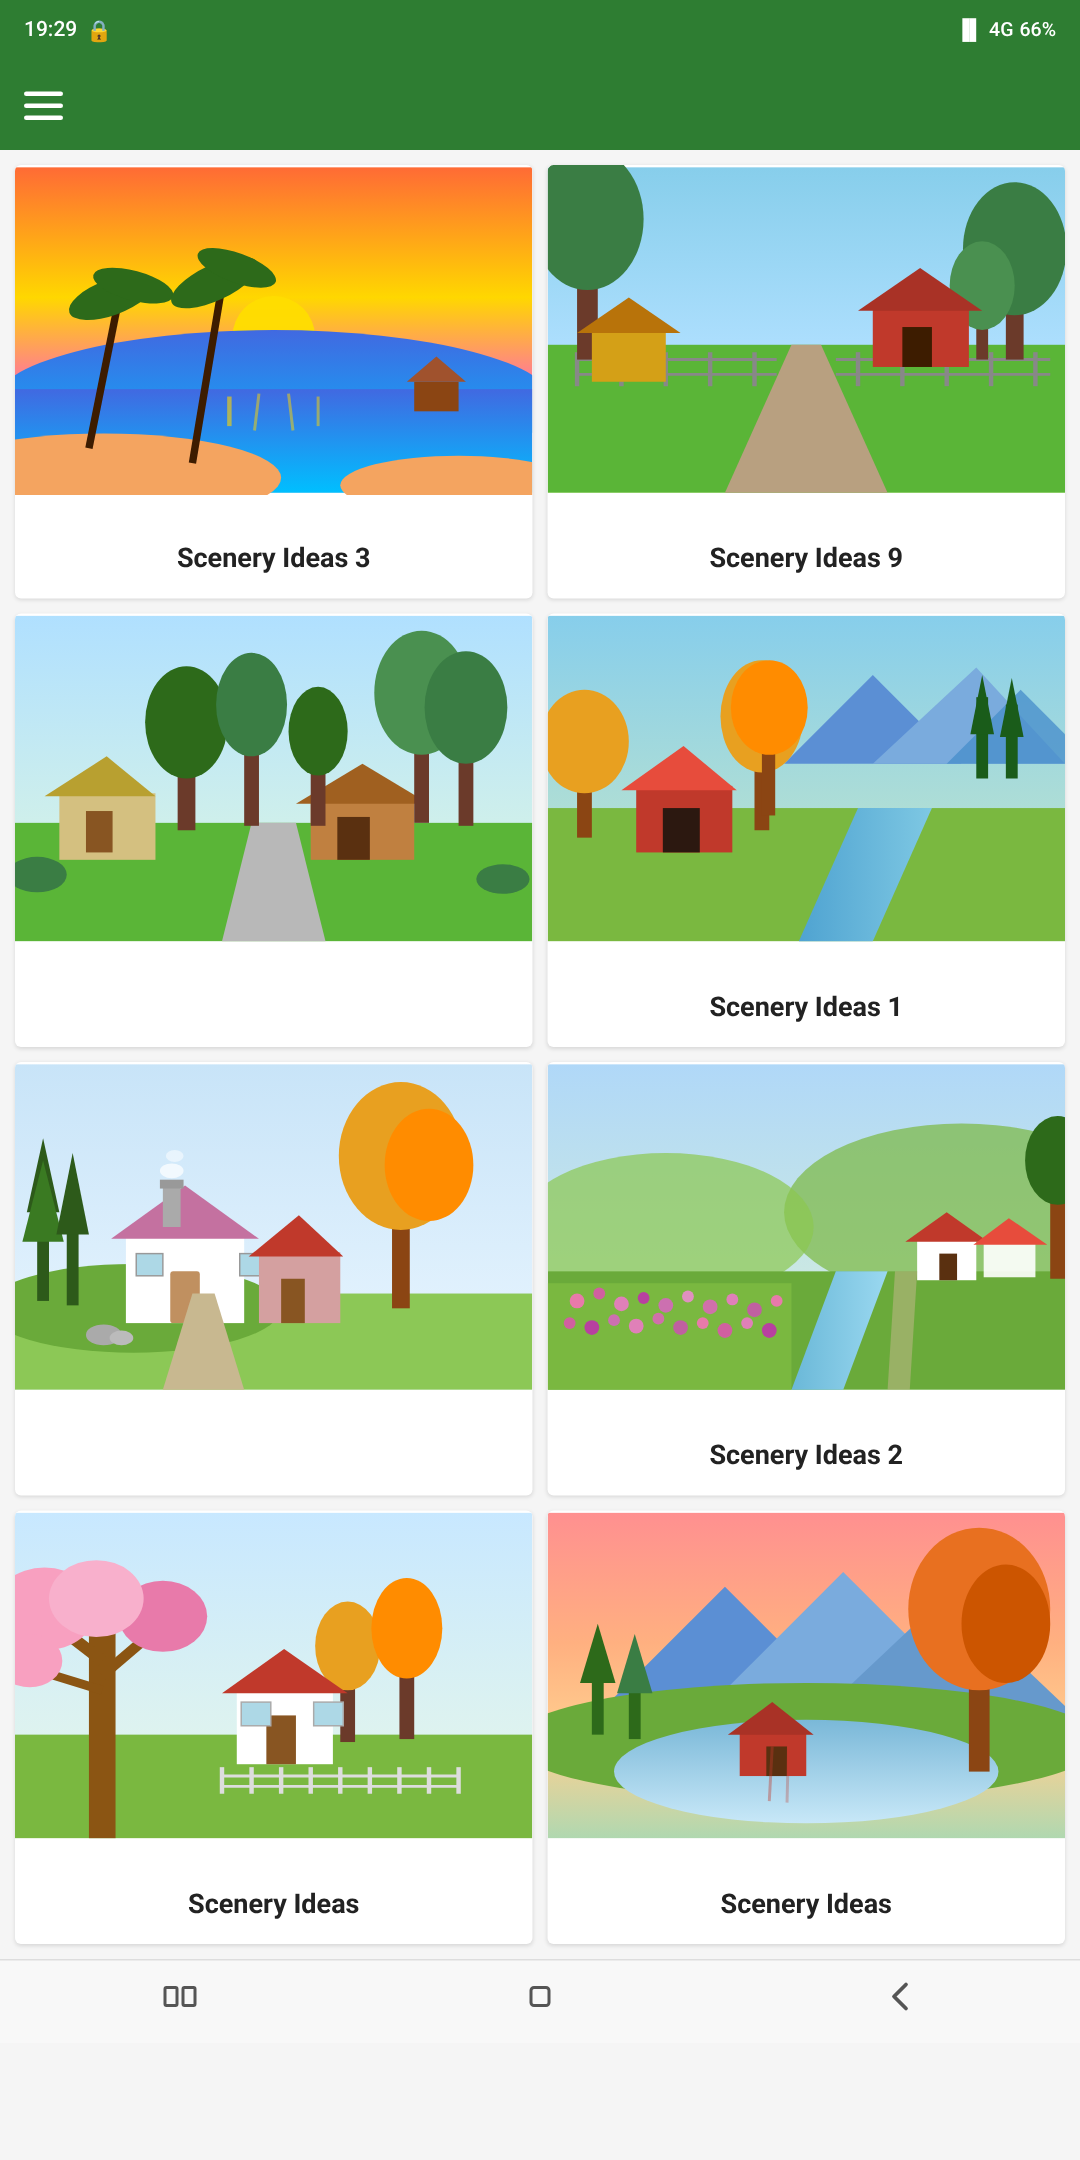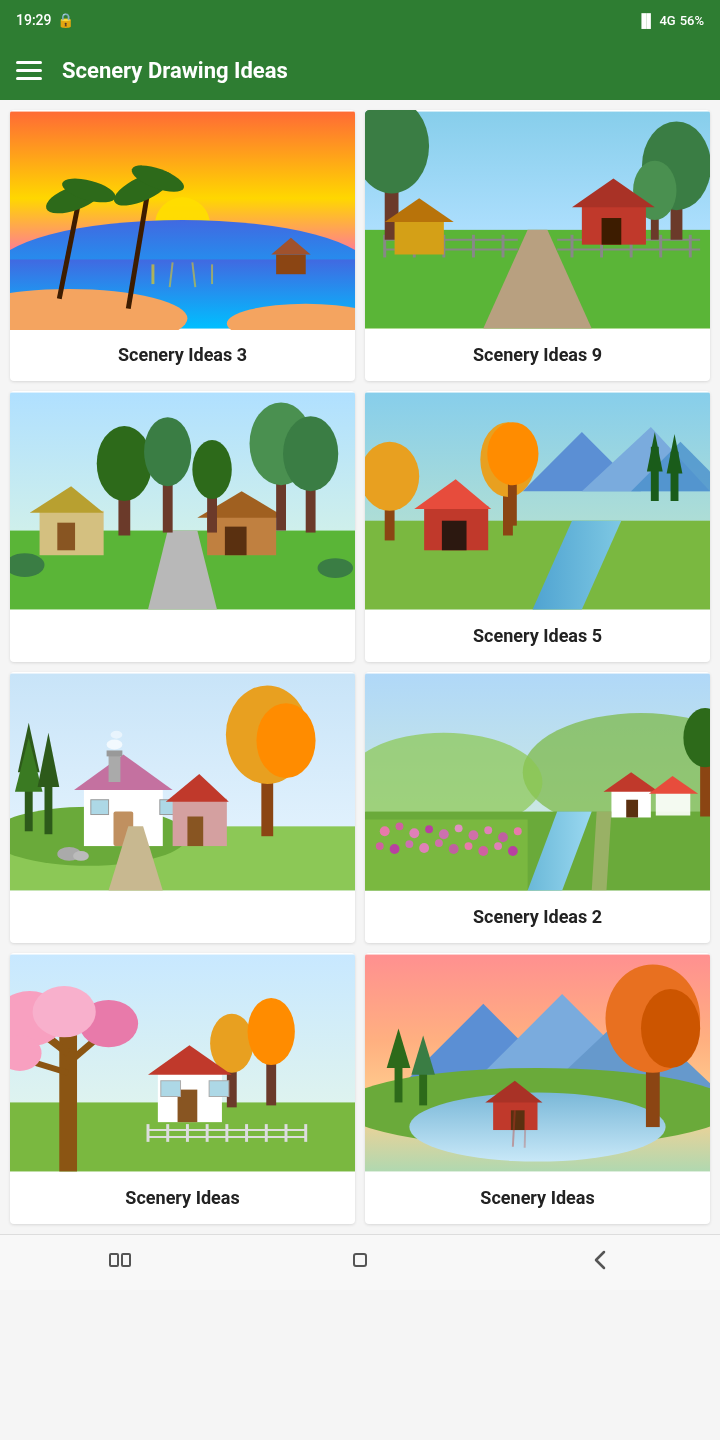--- a/index.html
+++ b/index.html
@@ -66,21 +66,21 @@
     }
 
     .card-image {
       width: 100%;
       height: 220px;
       display: block;
       overflow: hidden;
     }
 
     .card-label {
-      padding: 14px 10px 16px;
+      padding: 32px 10px 16px;
       font-size: 18px;
       font-weight: bold;
       color: #222;
       text-align: center;
     }
 
     
     .nav-bar {
       background: #f8f8f8;
       height: 56px;
@@ -104,31 +104,30 @@
 <body>
 
 <div class="status-bar">
   <div class="status-left">
     <span>19:29</span>
     <span>🔒</span>
   </div>
   <div class="status-right">
     <span>▐▌</span>
     <span>4G</span>
-    <span>56%</span>
+    <span>66%</span>
   </div>
 </div>
 
 <div class="top-bar">
   <div class="hamburger">
     <span></span>
       <span></span>
       <span></span>
   </div>
-  <span class="top-bar-title">Scenery Drawing Ideas</span>
 </div>
 
 <div class="grid">
 
   <div class="card">
     <div class="card-image">
       <svg class="scene" viewBox="0 0 350 220" xmlns="http://www.w3.org/2000/svg">
 
         <defs>
           <linearGradient id="sky3" x1="0" y1="0" x2="0" y2="1">
@@ -296,21 +295,21 @@
         <rect x="78" y="130" width="25" height="30" fill="#2c1810"></rect>
 
         <rect x="20" y="95" width="10" height="55" fill="#8B4513"></rect>
         <ellipse cx="25" cy="85" rx="30" ry="35" fill="#e8a020"></ellipse>
         <rect x="140" y="80" width="10" height="65" fill="#8B4513"></rect>
         <ellipse cx="145" cy="68" rx="28" ry="38" fill="#e8a020"></ellipse>
         <rect x="145" y="75" width="9" height="60" fill="#8B4513"></rect>
         <ellipse cx="150" cy="62" rx="26" ry="32" fill="#ff8c00"></ellipse>
       </svg>
     </div>
-    <div class="card-label">Scenery Ideas 5</div>
+    <div class="card-label">Scenery Ideas 1</div>
   </div>
 
   <div class="card">
     <div class="card-image">
       <svg class="scene" viewBox="0 0 350 220" xmlns="http://www.w3.org/2000/svg">
         <defs>
           <linearGradient id="sky7" x1="0" y1="0" x2="0" y2="1">
             <stop offset="0%" stop-color="#c8e4f8"></stop>
             <stop offset="100%" stop-color="#eaf6ff"></stop>
           </linearGradient>

